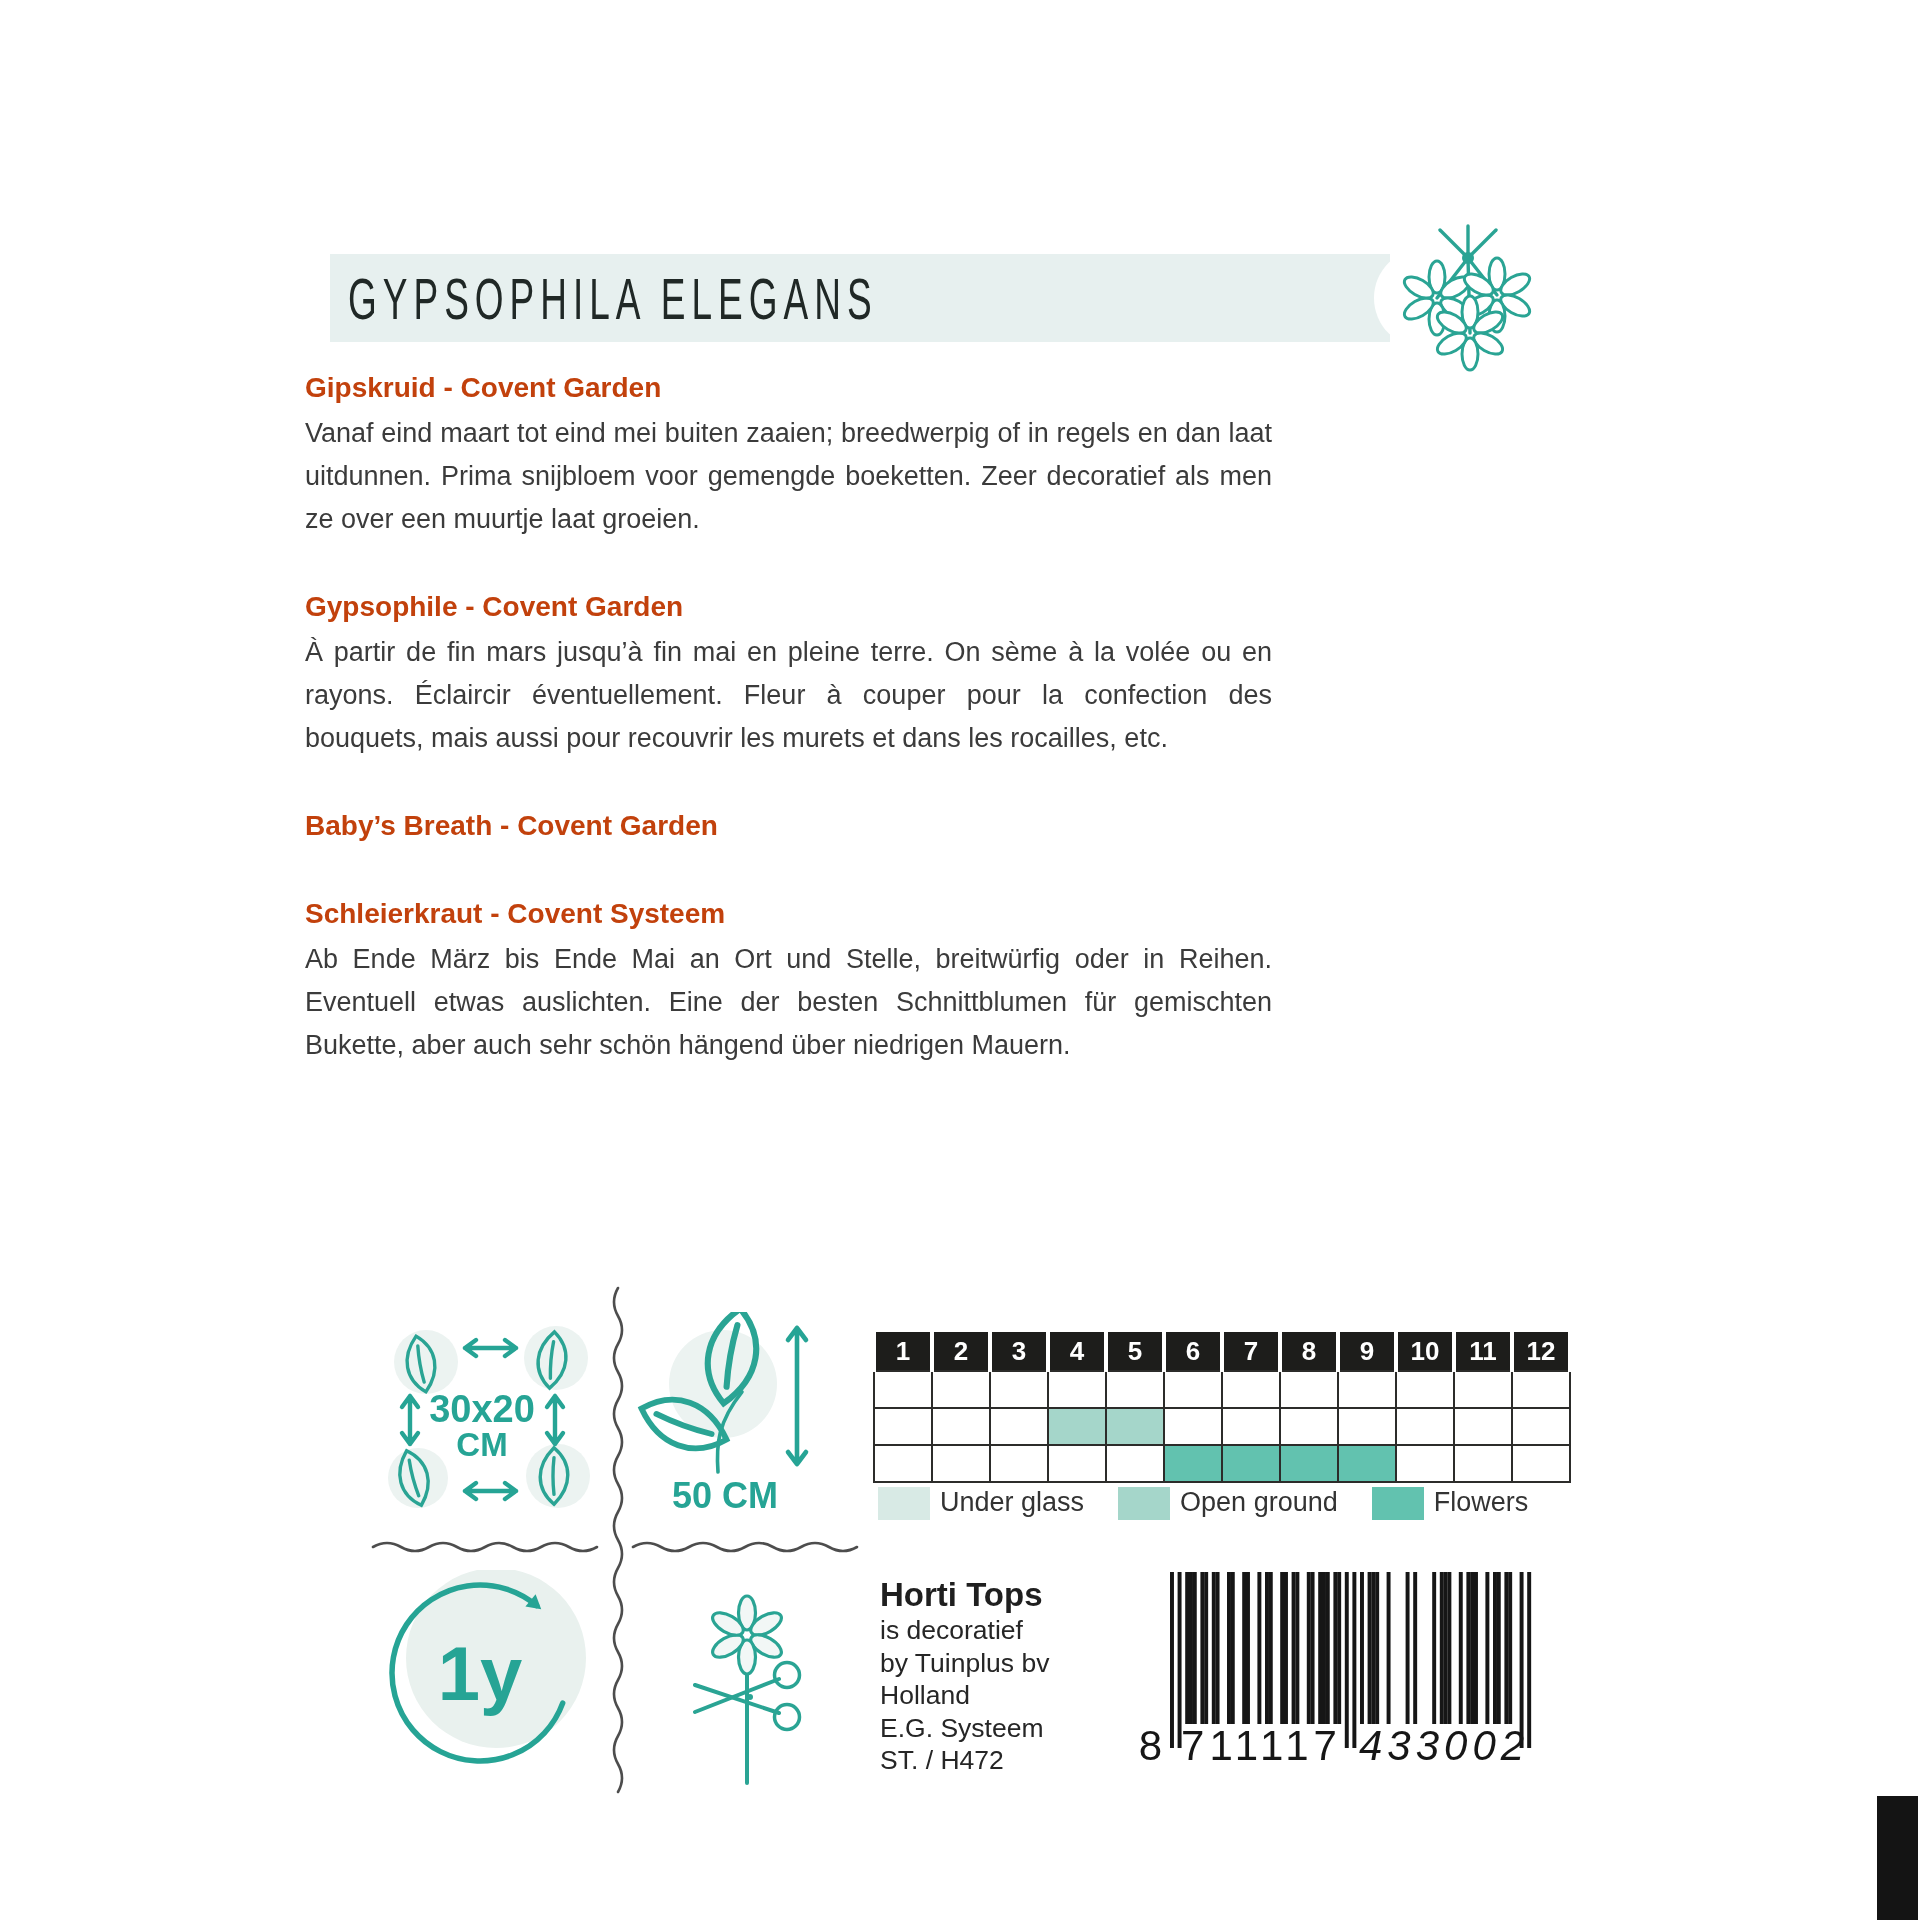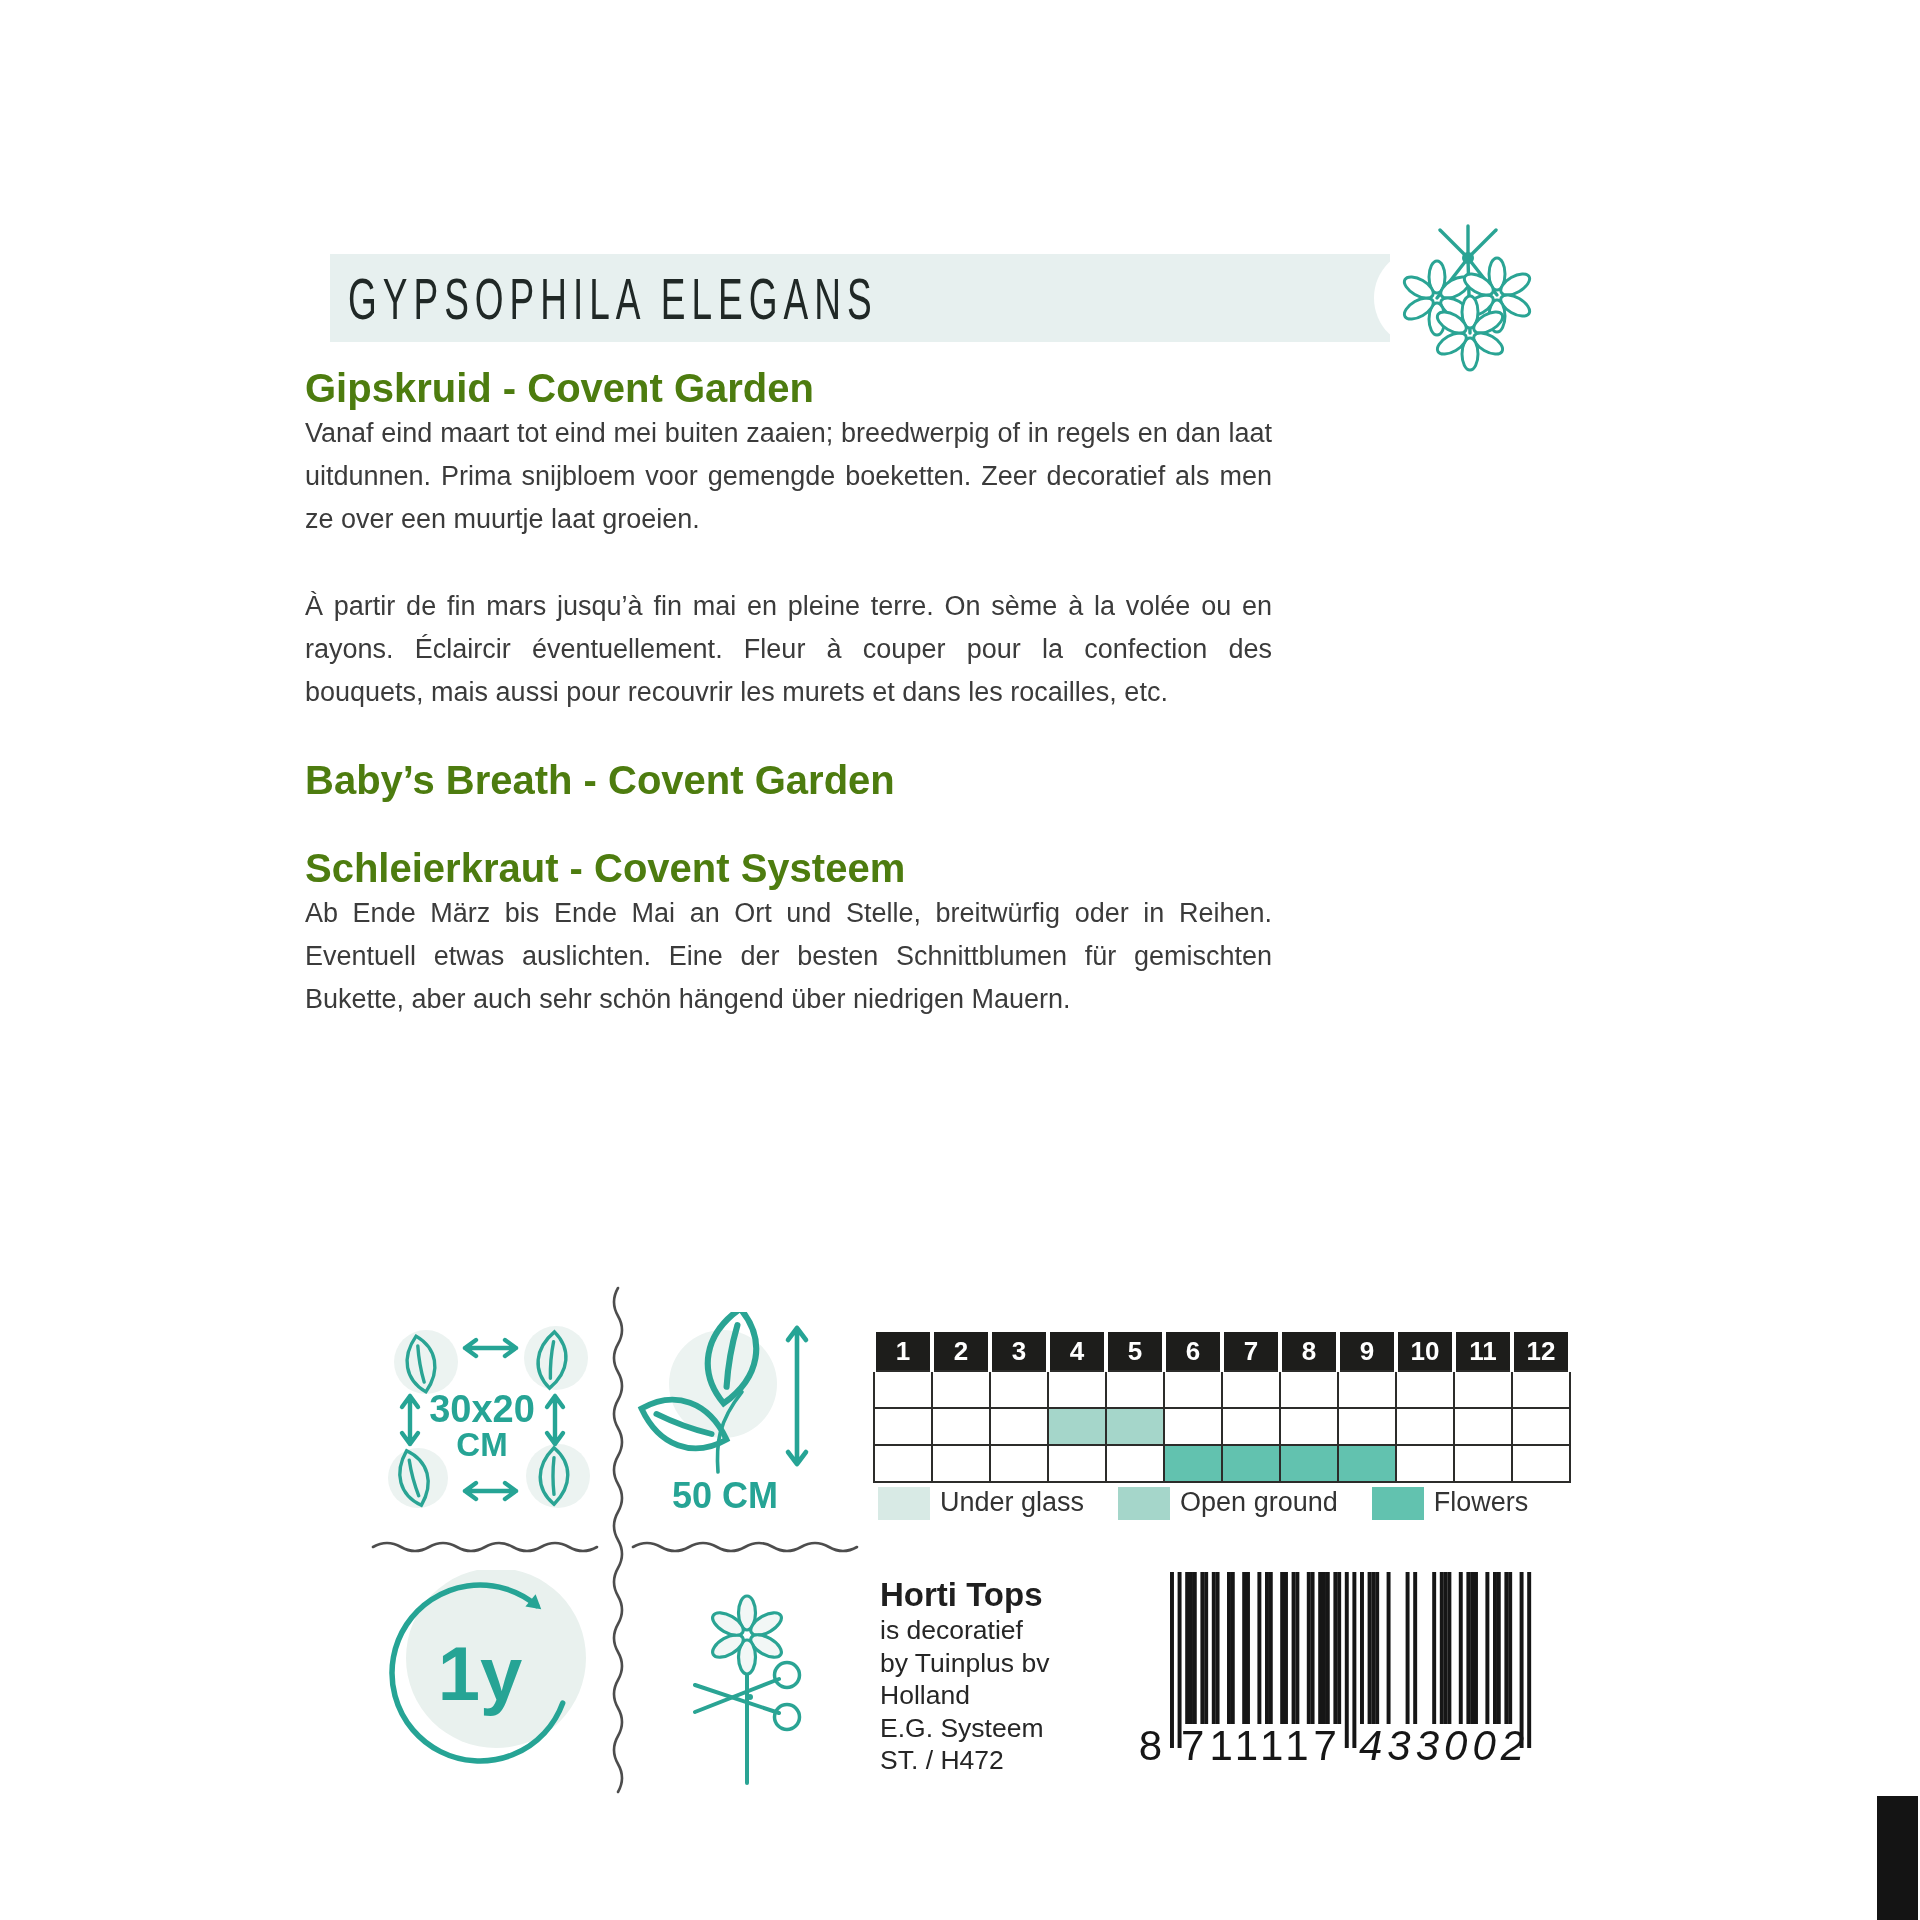--- a/index.html
+++ b/index.html
@@ -8,21 +8,21 @@
 
   
   .banner{position:absolute;left:330px;top:254px;width:1060px;height:88px;background:#e7f0ef;}
   .banner-notch{position:absolute;left:1374px;top:248px;width:100px;height:100px;border-radius:50%;background:#ffffff;}
   .title{position:absolute;left:348px;top:268px;font-size:37px;font-weight:400;color:#202826;
          letter-spacing:6px;transform:scaleY(1.55);transform-origin:top left;white-space:nowrap;}
 
   
   .sections{position:absolute;left:305px;top:366px;width:967px;}
   .section{margin:0 0 44px 0;}
-  .section h2{margin:0;font-size:40px;line-height:44px;font-weight:bold;color:#4d7c0f;}
+  .section h2{margin:0;font-size:28px;line-height:44px;font-weight:bold;color:#c2410c;}
   .section p{margin:2px 0 0 0;font-size:27px;line-height:43px;color:#3b3b3b;
              text-align:justify;text-align-last:left;letter-spacing:0px;}
 
   
   .decor{position:absolute;left:0;top:0;width:1920px;height:1920px;pointer-events:none;}
 
   .icon-svg{position:absolute;}
 
   .teal-label{position:absolute;color:#26a495;font-weight:bold;text-align:center;}
   .lbl-30x20{left:394px;top:1390px;width:176px;font-size:38px;line-height:38px;}
@@ -103,20 +103,21 @@
       </g>
     </g>
   </svg>
 
   <div class="sections">
     <div class="section">
       <h2>Gipskruid - Covent Garden</h2>
       <p>Vanaf eind maart tot eind mei buiten zaaien; breedwerpig of in regels en dan laat uitdunnen. Prima snijbloem voor gemengde boeketten. Zeer decoratief als men ze over een muurtje laat groeien.</p>
     </div>
     <div class="section">
+      <h2>Gypsophile - Covent Garden</h2>
       <p>À partir de fin mars jusqu’à fin mai en pleine terre. On sème à la volée ou en rayons. Éclaircir éventuellement. Fleur à couper pour la confection des bouquets, mais aussi pour recouvrir les murets et dans les rocailles, etc.</p>
     </div>
     <div class="section">
       <h2>Baby’s Breath - Covent Garden</h2>
     </div>
     <div class="section">
       <h2>Schleierkraut - Covent Systeem</h2>
       <p>Ab Ende März bis Ende Mai an Ort und Stelle, breitwürfig oder in Reihen. Eventuell etwas auslichten. Eine der besten Schnittblumen für gemischten Bukette, aber auch sehr schön hängend über niedrigen Mauern.</p>
     </div>
   </div>

